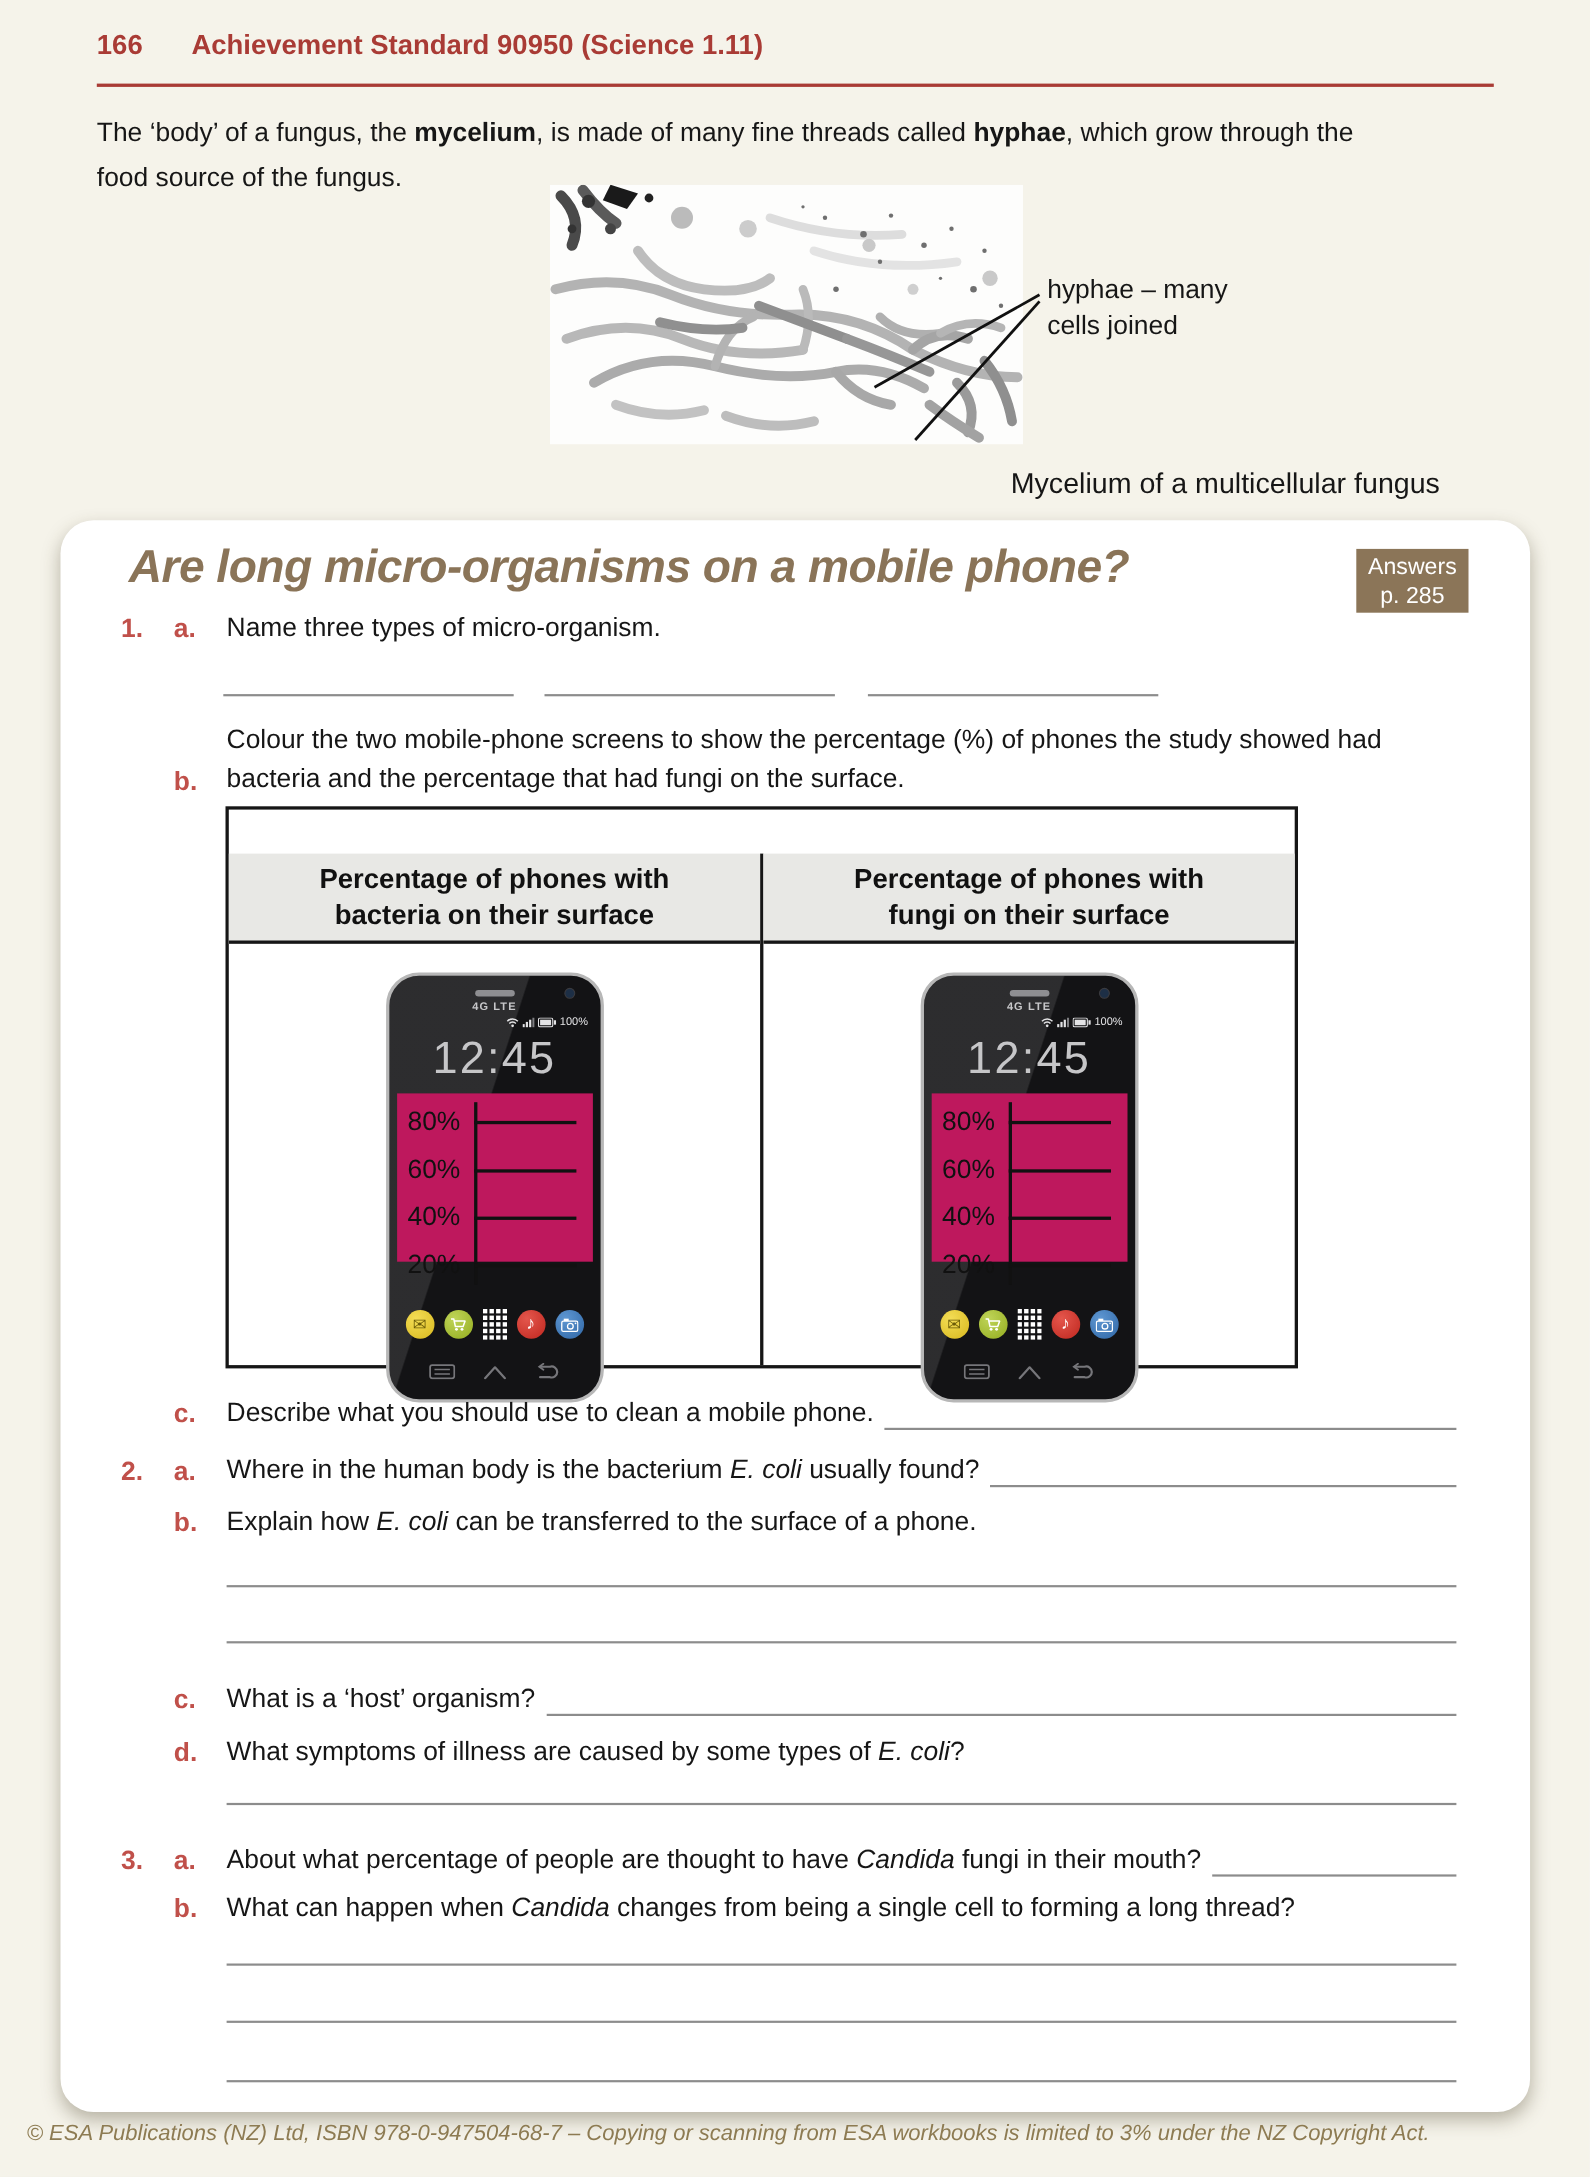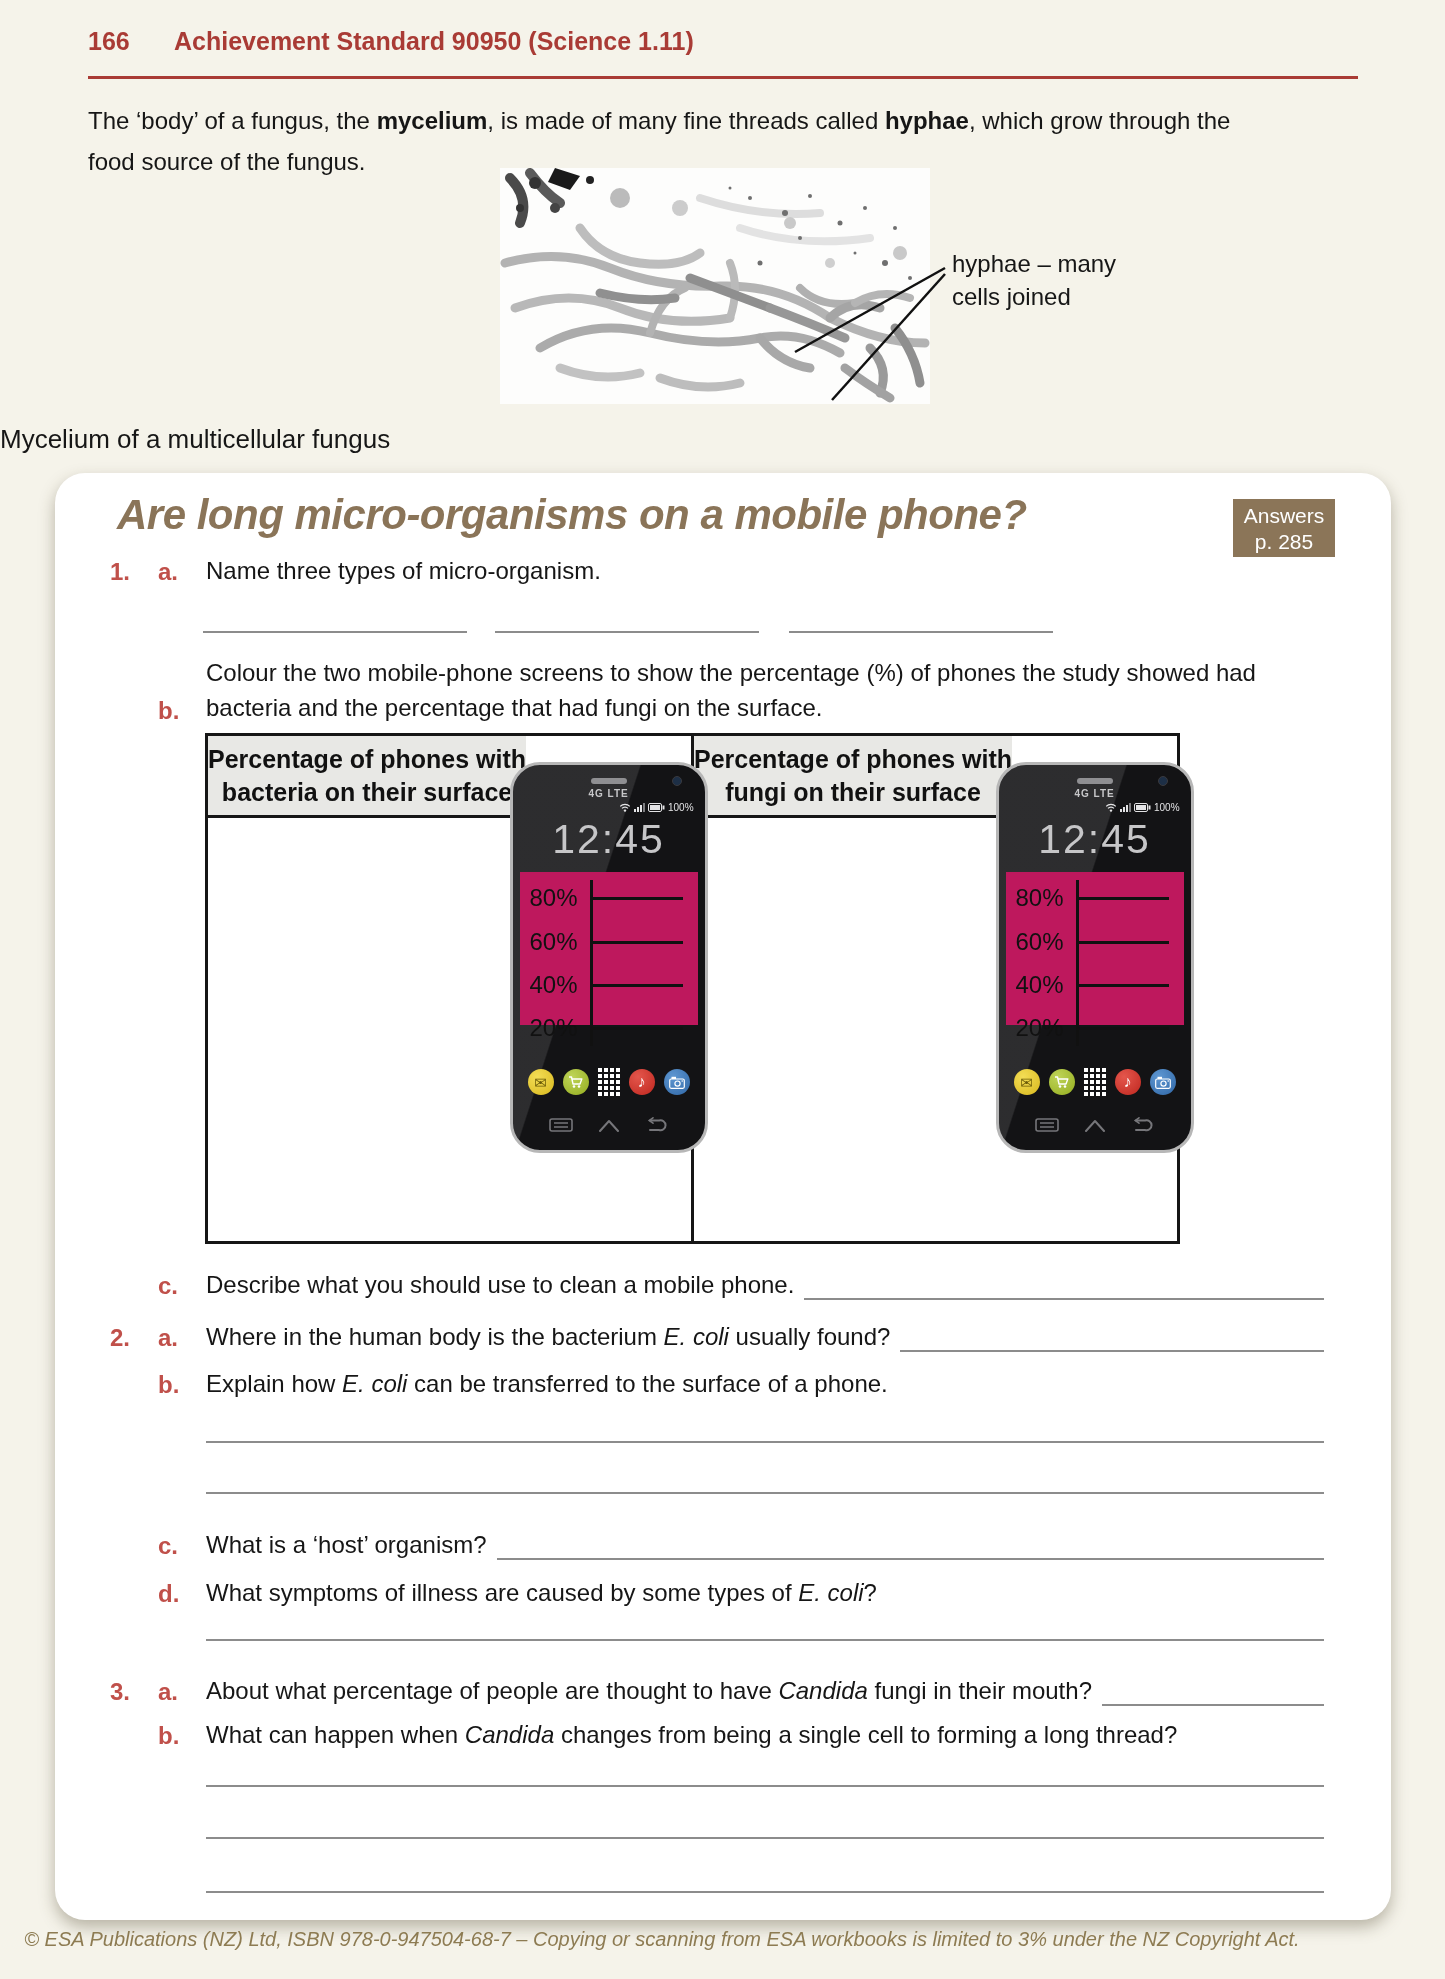--- a/index.html
+++ b/index.html
@@ -12,21 +12,21 @@
   .pg-rule{position:absolute;left:88px;top:76px;width:1270px;height:3px;background:#a93b35;}
 
   
   .intro{position:absolute;left:88px;top:100px;width:1290px;font-size:24px;line-height:41px;color:#161616;}
   .intro b{font-weight:bold;}
 
   
   .micro{position:absolute;left:500px;top:168px;width:430px;height:236px;}
   .fig-lines{position:absolute;left:775px;top:258px;}
   .fig-label{position:absolute;left:952px;top:247px;font-size:24px;line-height:33px;color:#161616;}
-  .fig-caption{position:absolute;left:0;top:424px;width:1309px;text-align:left;font-size:26px;color:#161616;}
+  .fig-caption{position:absolute;left:0;top:424px;width:1309px;text-align:right;font-size:26px;color:#161616;}
 
   
   .card{position:absolute;left:55px;top:473px;width:1336px;height:1447px;background:#ffffff;
         border-radius:30px;box-shadow:0 7px 16px rgba(70,60,35,0.35);}
   .ws-title{position:absolute;left:62px;top:18px;font-size:42px;font-weight:bold;font-style:italic;
             color:#8a7458;letter-spacing:-0.5px;}
   .badge{position:absolute;left:1178px;top:26px;width:102px;height:58px;background:#8b7558;color:#fff;
          text-align:center;font-size:21px;line-height:26px;padding-top:4px;box-sizing:border-box;}
 
   
@@ -35,21 +35,21 @@
   .qtext{white-space:nowrap;line-height:31px;}
   .qtext.wrap2{white-space:normal;line-height:35px;}
   .fill-line{flex:1;min-width:40px;height:5px;border-bottom:2px solid #8c8c8c;margin-left:10px;}
   .blank-row{position:absolute;top:140px;left:0;height:20px;width:100%;}
   .blank-seg{position:absolute;height:18px;border-bottom:2px solid #8c8c8c;}
   .ans-row{position:absolute;left:151px;right:67px;height:8px;border-bottom:2px solid #8c8c8c;}
 
   
   .ph-table{position:absolute;left:150px;top:260px;width:975px;height:511px;border:3px solid #161616;
             display:flex;box-sizing:border-box;background:#fff;}
-  .ph-col{flex:1;display:flex;flex-direction:row;}
+  .ph-col{flex:1;display:flex;flex-direction:column;margin-top:40px;}
   .ph-col.first{border-right:3px solid #161616;}
   .ph-head{height:82px;background:#e8e8e5;border-bottom:3px solid #161616;text-align:center;
            font-weight:bold;font-size:25px;line-height:33px;padding-top:7px;box-sizing:border-box;color:#111;}
   .ph-body{flex:1;position:relative;}
 
   
   .phone{position:absolute;left:50%;transform:translateX(-50%);top:26px;width:198px;height:391px;
          background:#131315;border:3px solid #b7b7b7;border-radius:30px;box-sizing:border-box;overflow:hidden;}
   .gloss{position:absolute;top:0;left:0;right:0;bottom:0;
          background:linear-gradient(108deg, rgba(255,255,255,0.11) 0%, rgba(255,255,255,0.11) 40%, rgba(255,255,255,0) 40.5%);}

